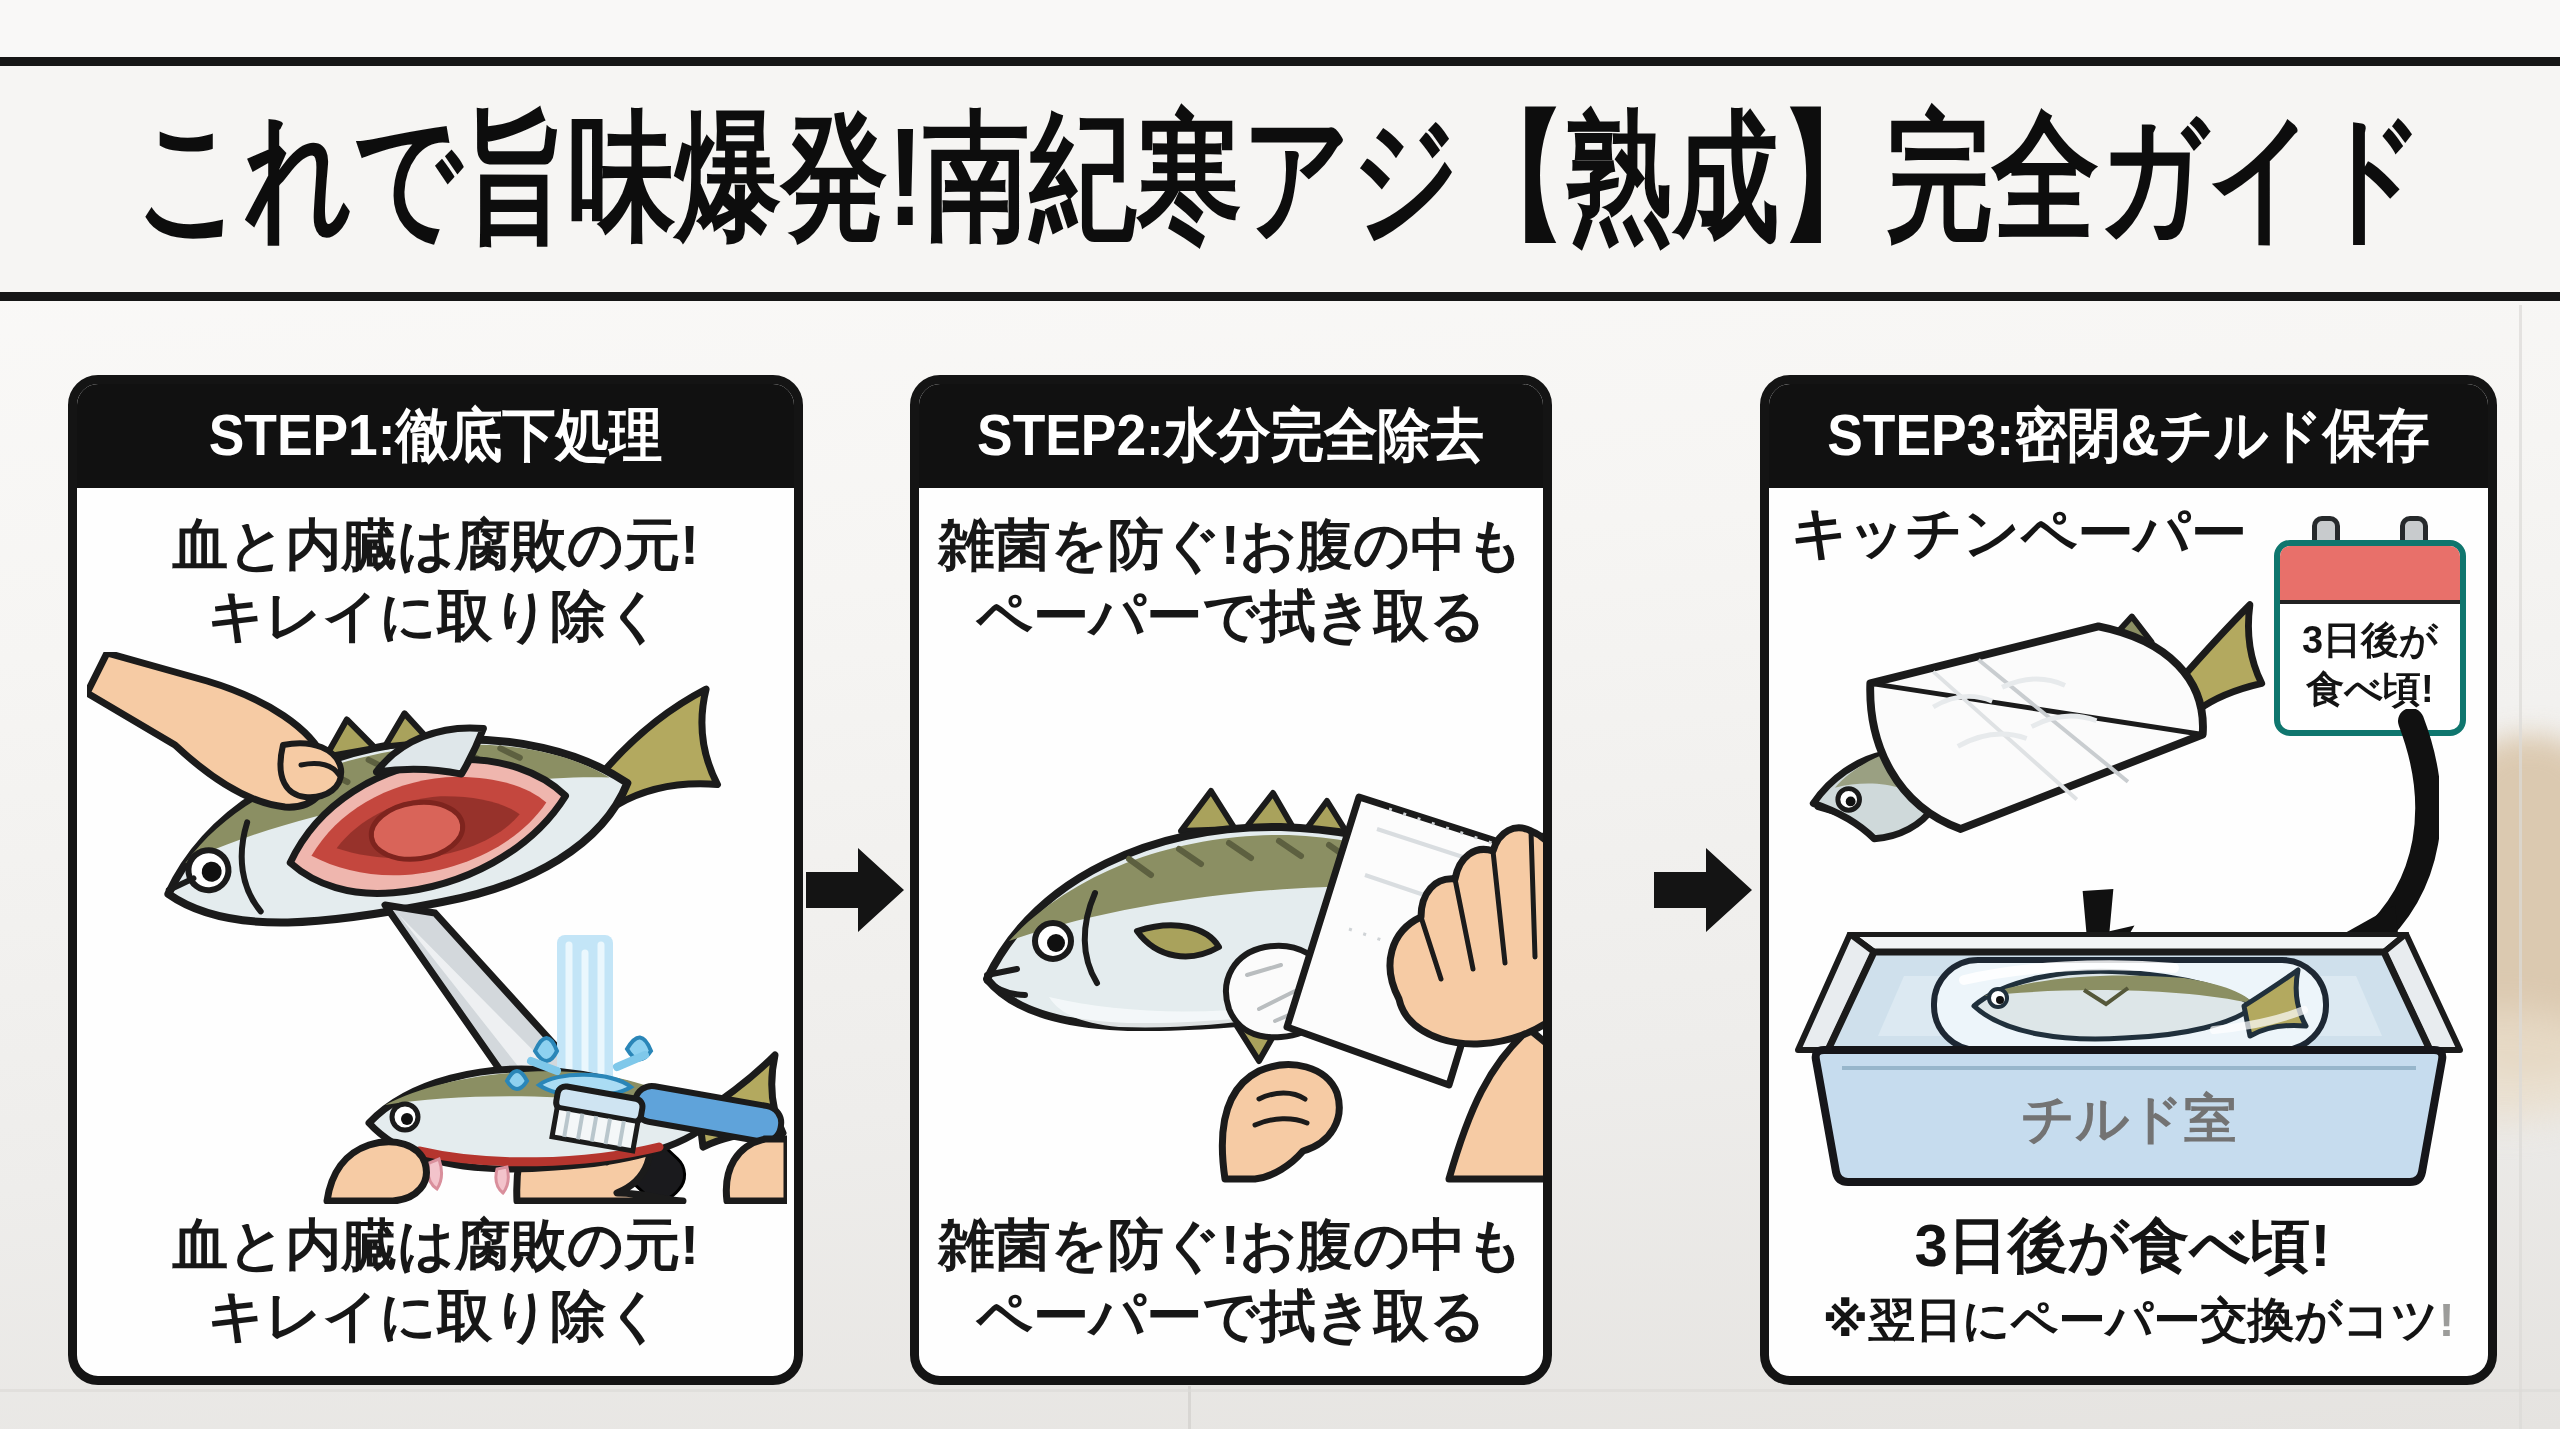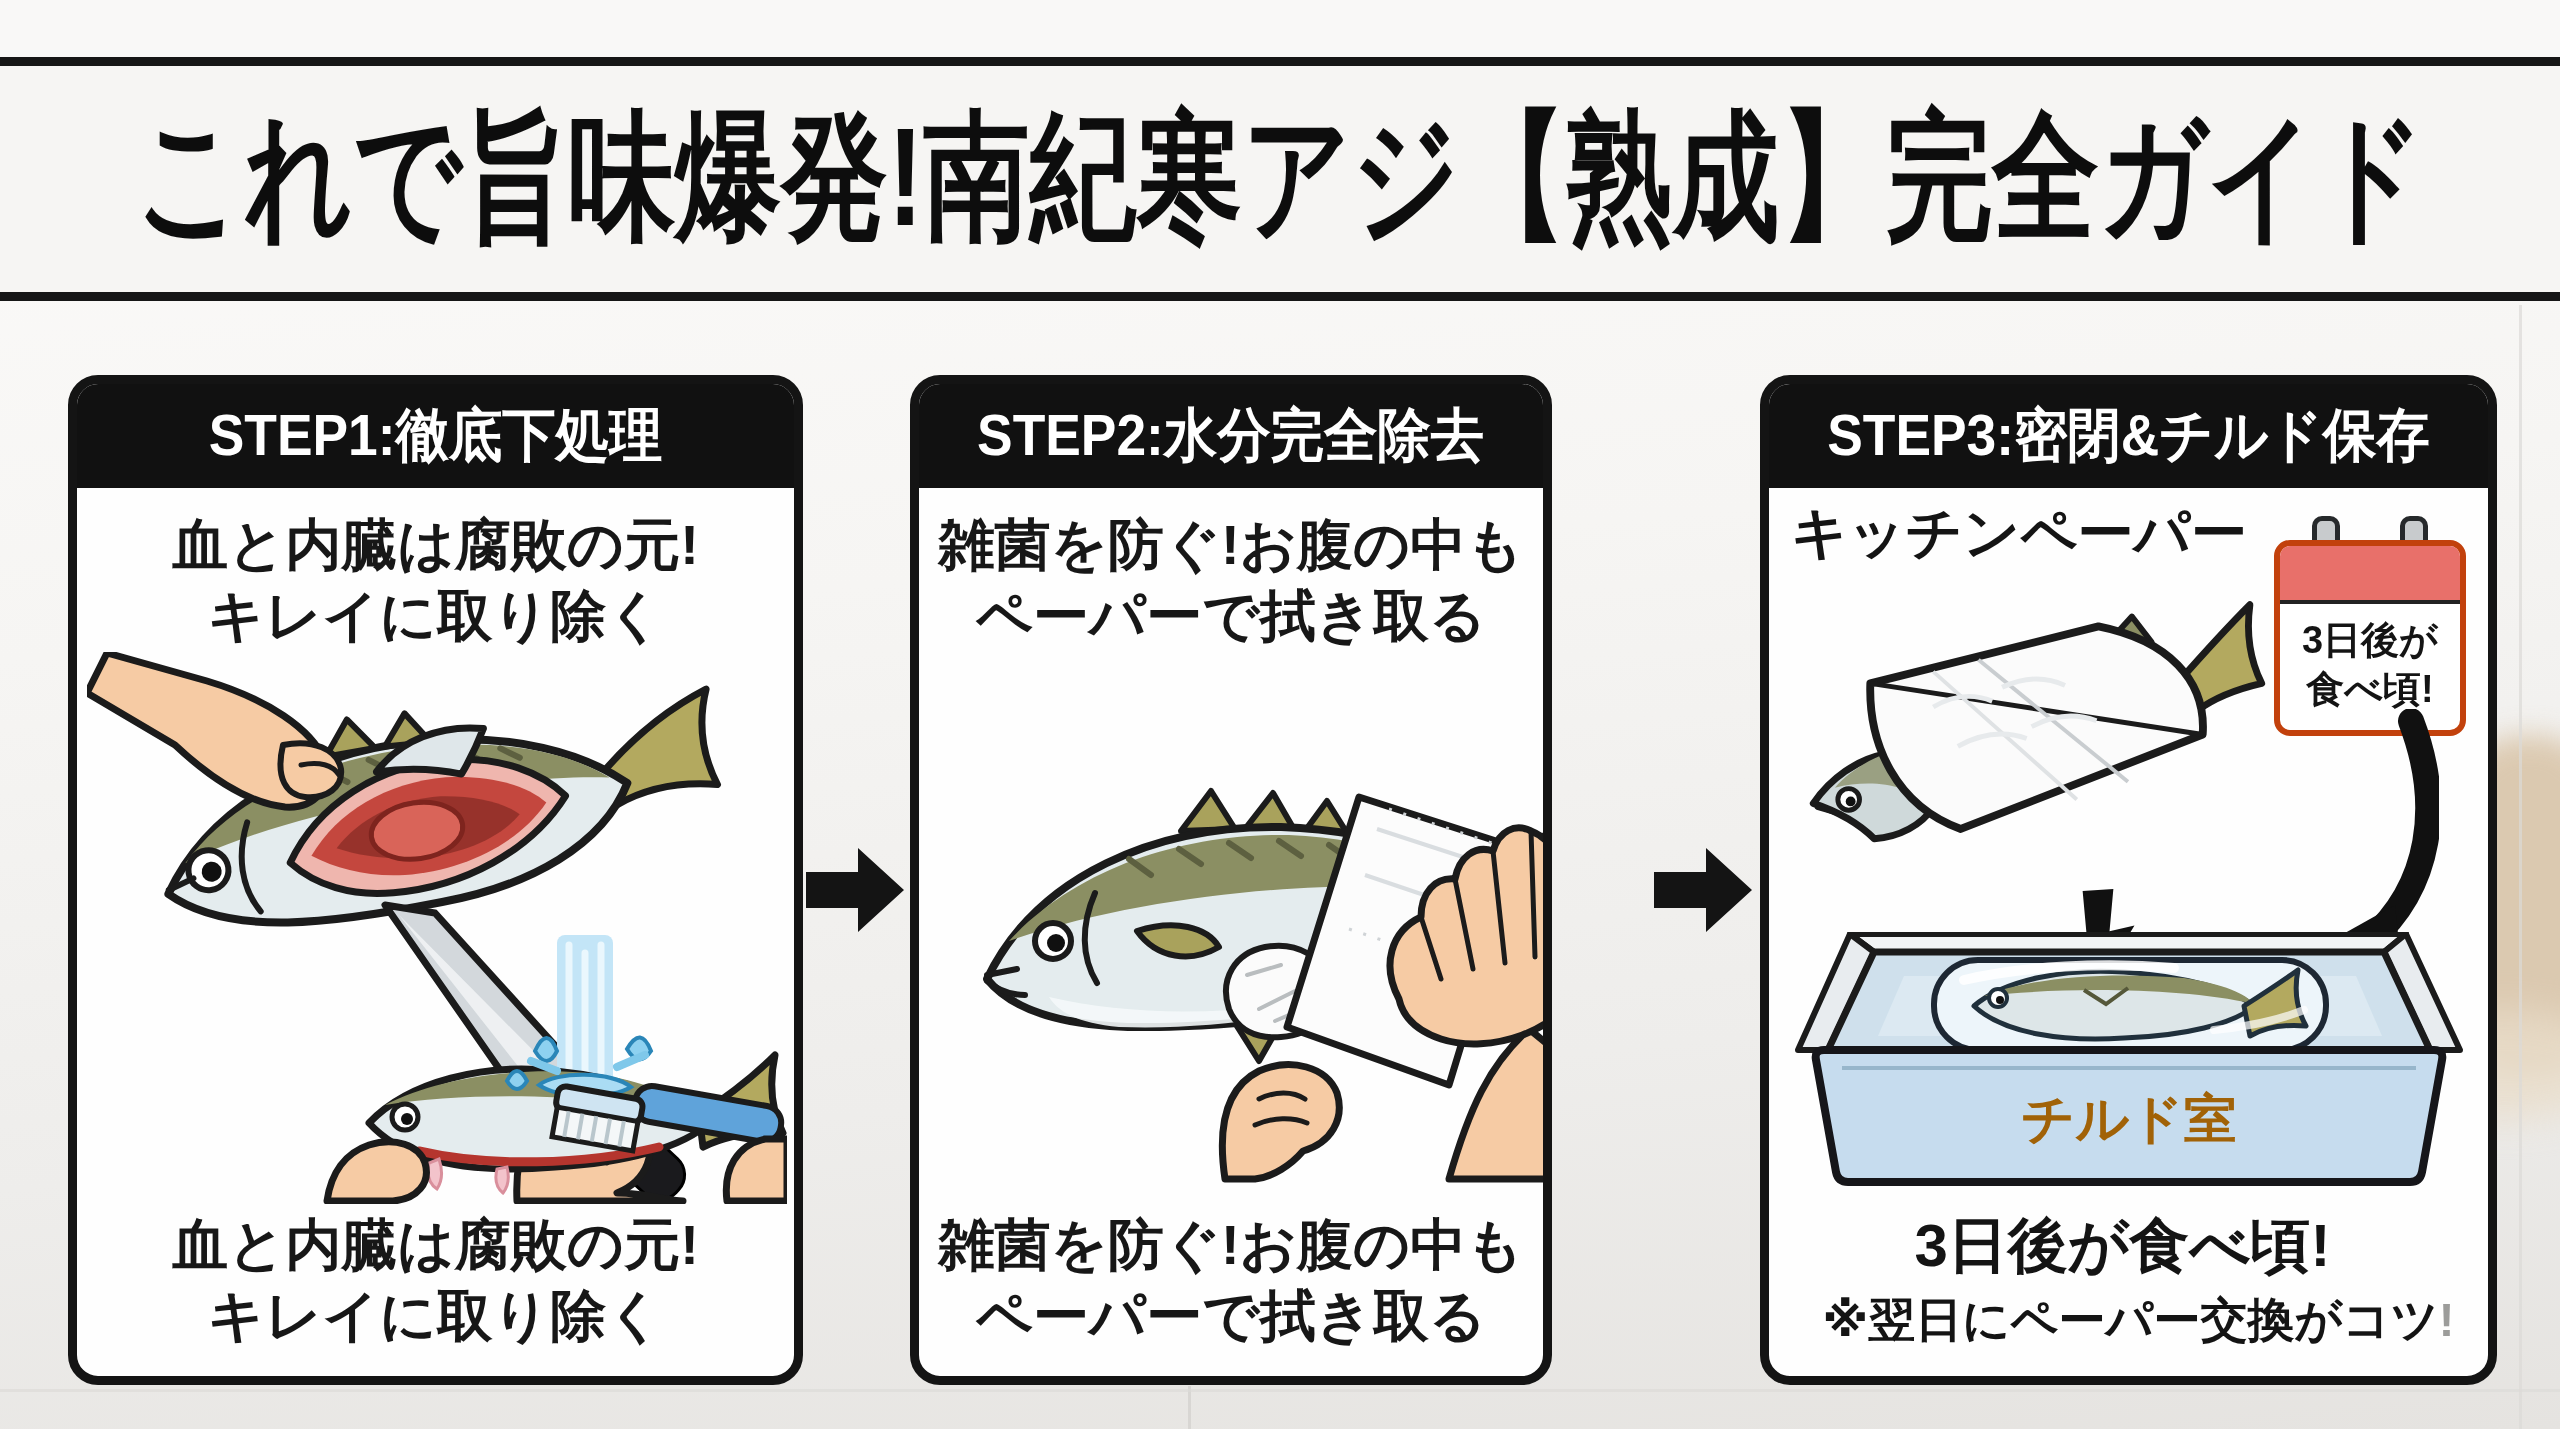--- a/index.html
+++ b/index.html
@@ -37,30 +37,30 @@
   .illus1{left:10px;top:268px;width:700px;height:552px;}
   .illus2{left:10px;top:280px;width:700px;height:530px;}
   
   .step-arrow{position:absolute;top:840px;width:100px;height:100px;}
   .arrow1{left:806px;}.arrow2{left:1654px;}
   
   .paper-label{position:absolute;top:112px;left:22px;font-size:56px;font-weight:900;white-space:nowrap;}
   .calendar{position:absolute;top:132px;left:505px;width:192px;height:220px;}
   .ring{position:absolute;top:0;width:18px;height:54px;background:#c8cbcd;border:5px solid #26292b;border-radius:10px;}
   .ring.r1{left:38px;}.ring.r2{right:38px;}
-  .cal-body{position:absolute;top:24px;left:0;right:0;bottom:0;border:6px solid #c2410c;border-radius:16px;
+  .cal-body{position:absolute;top:24px;left:0;right:0;bottom:0;border:6px solid #0f766e;border-radius:16px;
     background:#fff;overflow:hidden;}
   .cal-top{height:54px;background:#e8706a;border-bottom:4px solid #222;}
   .cal-text{text-align:center;font-size:38px;font-weight:900;line-height:1.3;padding-top:12px;}
   .wrapped{top:205px;left:15px;width:505px;height:295px;}
   .down-arrow{position:absolute;top:505px;left:290px;width:78px;height:96px;}
   .curved-arrow{position:absolute;top:325px;left:430px;width:240px;height:320px;}
   .drawer{top:548px;left:15px;width:690px;height:255px;}
   .drawer-label{position:absolute;top:700px;left:15px;width:690px;text-align:center;
-    font-size:53px;font-weight:900;color:#a16207;}
+    font-size:53px;font-weight:900;color:#737373;}
   .result-line{position:absolute;top:822px;left:0;right:12px;text-align:center;font-size:60px;font-weight:900;white-space:nowrap;}
   .note-line{position:absolute;top:905px;left:0;right:0;text-align:center;font-size:47px;font-weight:900;white-space:nowrap;margin-left:20px;}
   .note-line .gray{color:#9c9c9a;}
 </style>
 </head>
 <body>
 
 <div class="stage">
   <div class="bg"></div>
   <div class="blob1"></div>

